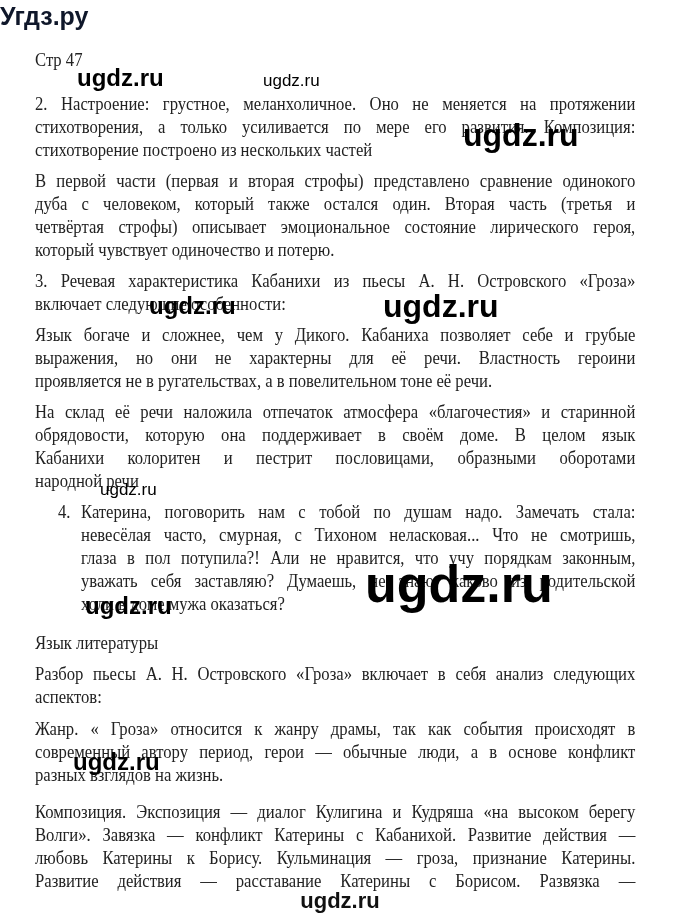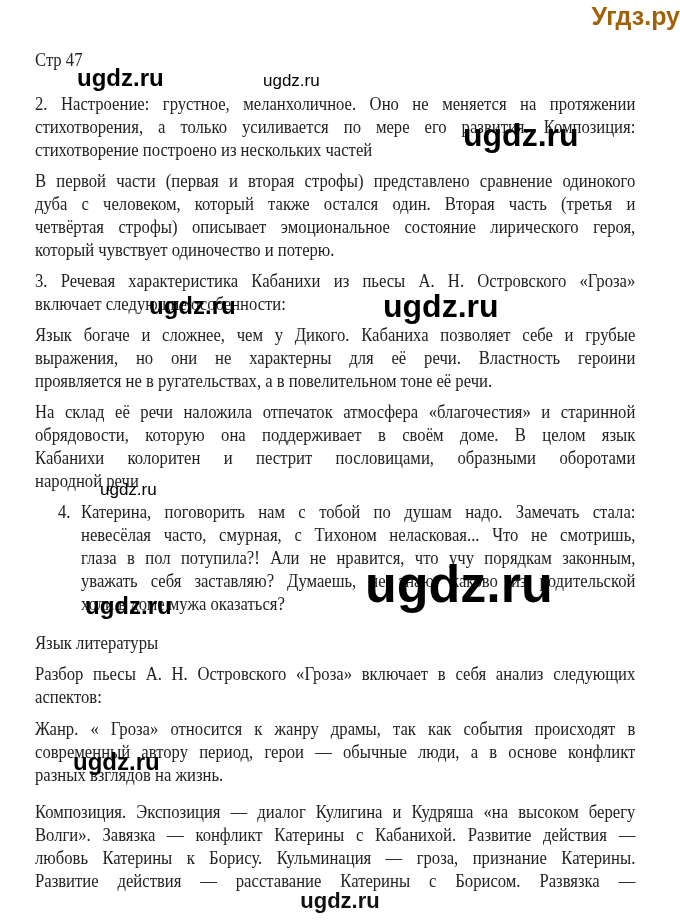--- a/index.html
+++ b/index.html
@@ -1,19 +1,19 @@
 <!DOCTYPE html>
 <html><head>
 <meta charset="utf-8">
 <style>
   html, body { margin: 0; padding: 0; background: #ffffff; }
   body { width: 680px; height: 923px; position: relative; overflow: hidden; color: #1a1a1a; }
   .site-title {
-    position: absolute; left: 0; width: 680px; top: 2px; text-align: right;
-    font-family: "Liberation Sans", sans-serif; font-weight: bold; font-size: 25px; color: #a16207;
+    position: absolute; left: 0; width: 680px; top: 2px; text-align: left;
+    font-family: "Liberation Sans", sans-serif; font-weight: bold; font-size: 25px; color: #0f172a;
   }
   .footer-mark {
     position: absolute; left: 0; width: 680px; top: 888px; text-align: center;
     font-family: "Liberation Sans", sans-serif; font-weight: bold; font-size: 22px; color: #111;
   }
   .line {
     position: absolute; left: 35px; width: 600px; height: 22px;
     font-family: "Liberation Serif", serif; font-size: 18.5px; line-height: 22px;
     text-align: justify; text-align-last: justify; white-space: nowrap;
     transform: scaleX(0.9); transform-origin: left top; color: #222;

